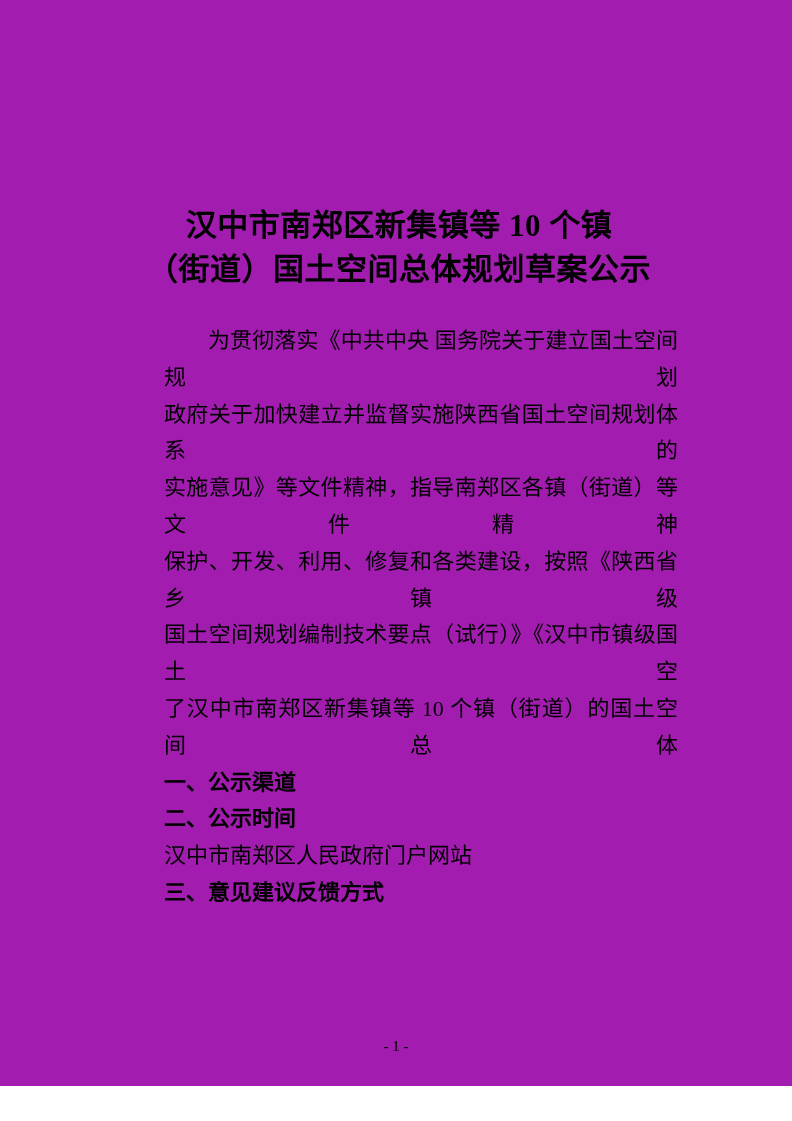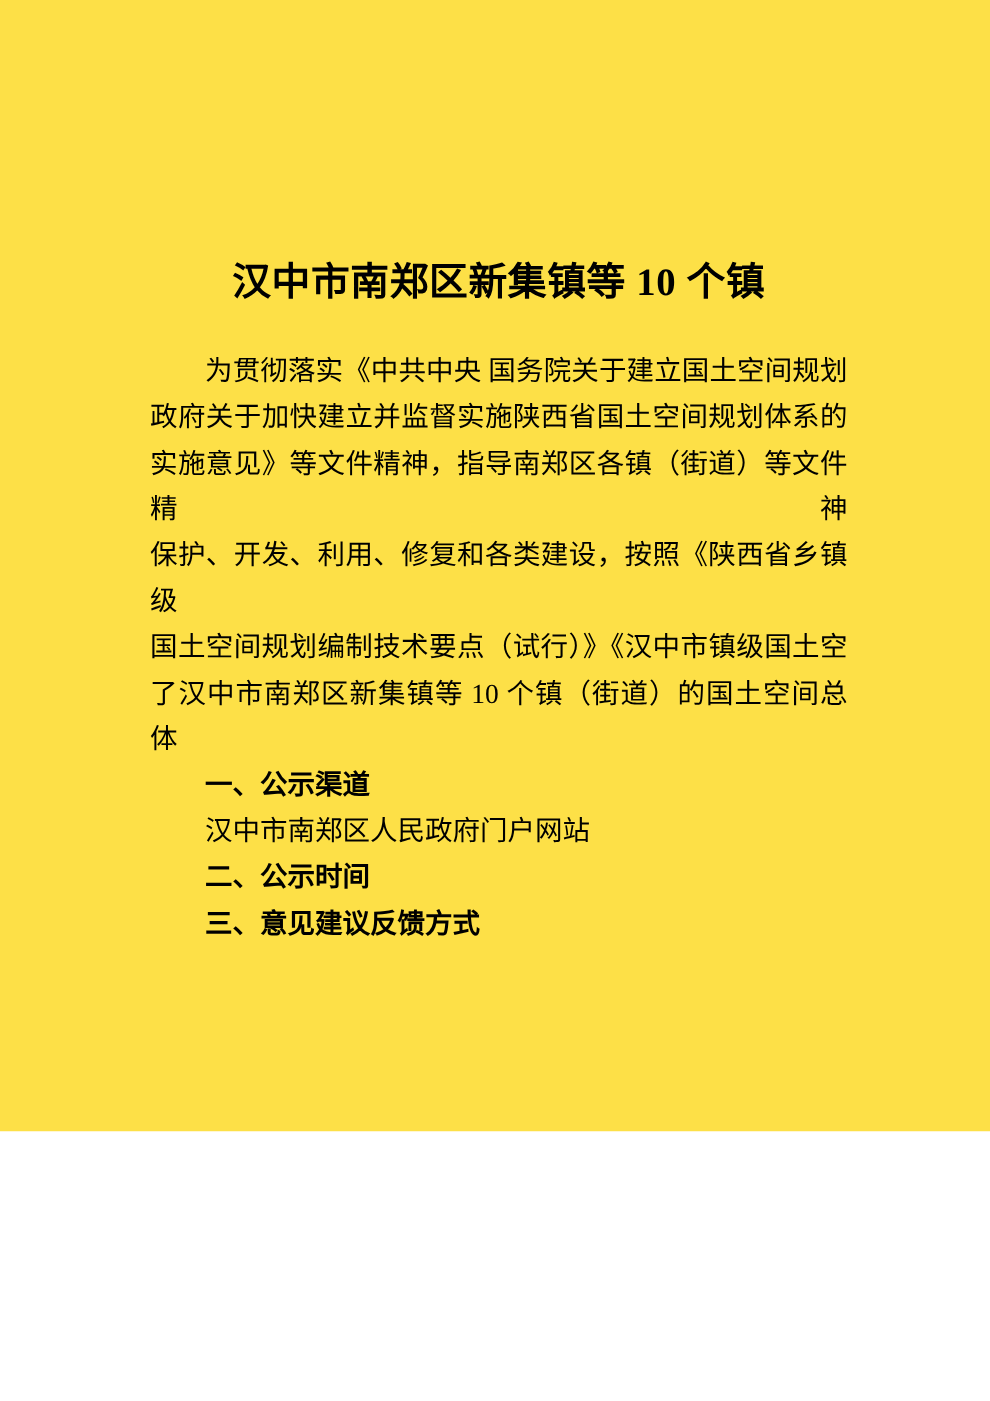--- a/index.html
+++ b/index.html
@@ -6,22 +6,22 @@
   
   * { margin: 0; padding: 0; box-sizing: border-box; }
   html, body { background: #ffffff; }
   body {
     width: 792px; height: 1121px;
     font-family: "Liberation Serif", "DejaVu Serif", serif;
     color: #000000;
   }
   .page {
     position: relative;
-    width: 792px; height: 905px;
-    background: #fde047;
+    width: 792px; height: 1086px;
+    background: #a21caf;
     overflow: hidden;
   }
   .content {
     position: absolute;
     left: 120px; top: 0;
     width: 558px;
   }
   .doc-title {
     margin-top: 204px;
     font-size: 31px;
@@ -30,50 +30,51 @@
     text-align: center;
     letter-spacing: 0.5px;
   }
   .doc-body {
     margin-top: 31px;
     font-size: 22px;
     line-height: 36.8px;
   }
   .line { min-height: 36.8px; }
   .line.indent { text-indent: 44px; }
-  .line.justify { text-align: justify; text-align-last: justify; }
+  .line.justify { text-align: justify; text-align-last: justify; margin-left: 44px; }
   .line.bold { font-weight: 700; }
   .page-number {
     position: absolute;
     left: 0; top: 1036px;
     width: 792px;
     text-align: center;
     font-size: 15px;
     line-height: 20px;
   }
 </style>
 </head>
 <body>
 
 <div class="page">
   <div class="content">
 
     <div class="doc-title">
       <div>汉中市南郑区新集镇等 10 个镇</div>
+      <div>（街道）国土空间总体规划草案公示</div>
     </div>
 
     <div class="doc-body">
         <div class="line indent justify">为贯彻落实《中共中央 国务院关于建立国土空间规划</div>
         <div class="line justify">政府关于加快建立并监督实施陕西省国土空间规划体系的</div>
         <div class="line justify">实施意见》等文件精神，指导南郑区各镇（街道）等文件精神</div>
         <div class="line justify">保护、开发、利用、修复和各类建设，按照《陕西省乡镇级</div>
         <div class="line justify">国土空间规划编制技术要点（试行）》《汉中市镇级国土空</div>
         <div class="line justify">了汉中市南郑区新集镇等 10 个镇（街道）的国土空间总体</div>
         <div class="line indent bold">一、公示渠道</div>
+        <div class="line indent bold">二、公示时间</div>
         <div class="line indent">汉中市南郑区人民政府门户网站</div>
-        <div class="line indent bold">二、公示时间</div>
         <div class="line indent bold">三、意见建议反馈方式</div>
       </div>
 
   </div>
 
   <div class="page-number">- 1 -</div>
 </div>
 
 </body></html>

